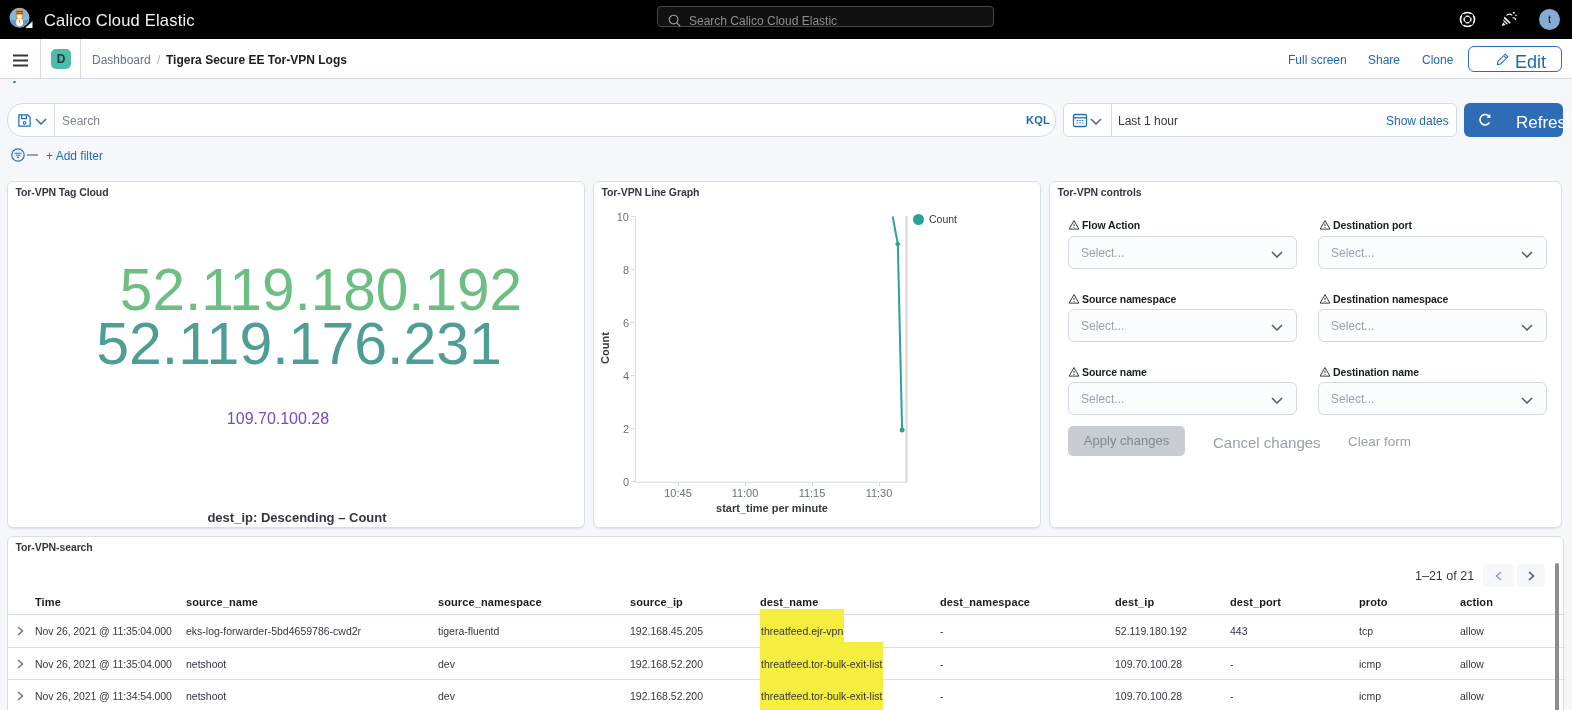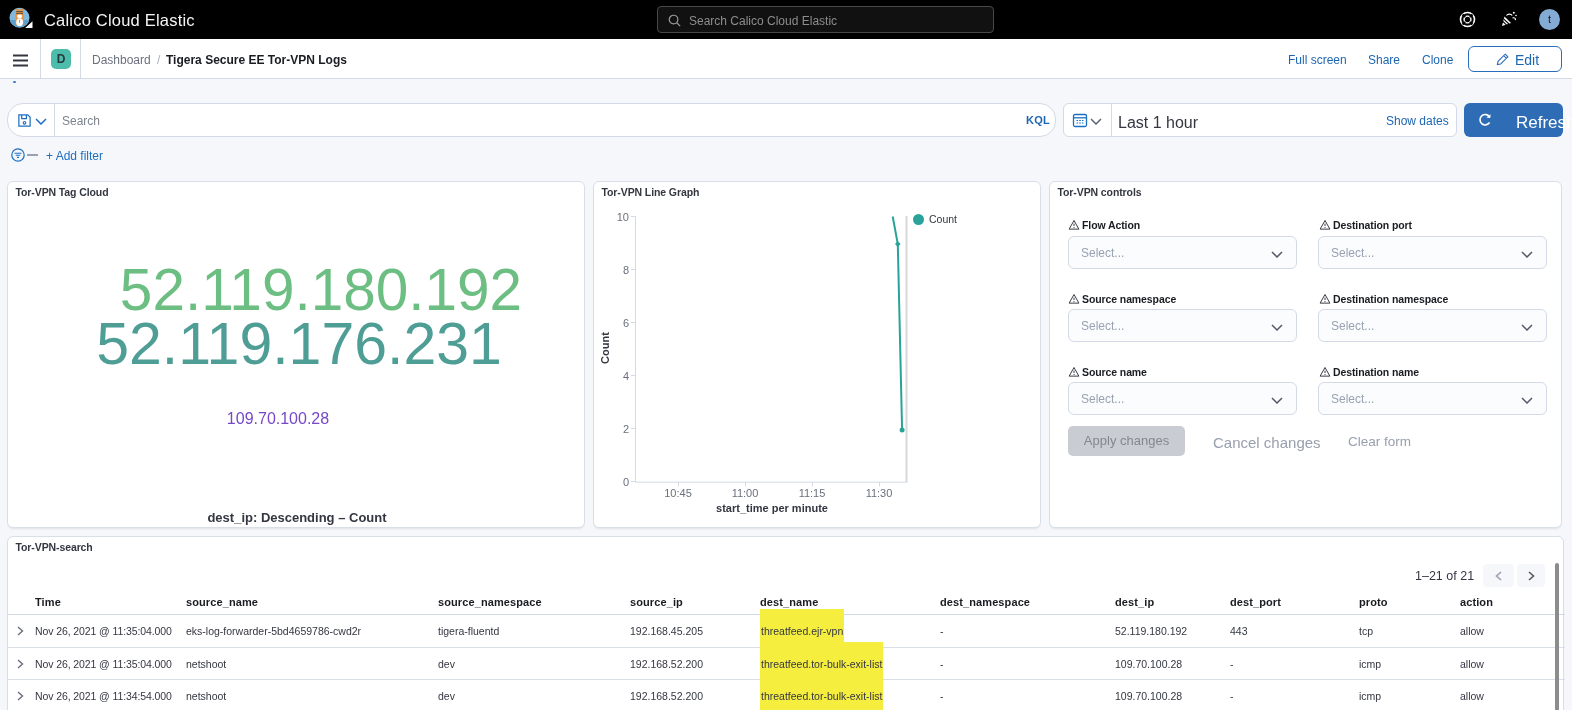--- a/index.html
+++ b/index.html
@@ -34,21 +34,21 @@
     <path d="M11.4 3.2 L12.9 0.8 L14.4 3.2 Z" fill="#e8923a"></path>
     <rect x="6.5" y="2.6" width="8.2" height="16.5" rx="3.8" fill="#e8923a"></rect>
     <path d="M7.2 4.6 h6.8 M7.2 6.4 h6.8" stroke="#4a4a4a" stroke-width="0.9"></path>
     <rect x="8.2" y="7.6" width="4.8" height="3.4" rx="1.5" fill="#fff"></rect>
     <ellipse cx="10.6" cy="15.2" rx="3.4" ry="4" fill="#fff"></ellipse>
     <path d="M10.6 12.6 v3.4" stroke="#e8923a" stroke-width="1"></path>
     <path d="M16.2 21 L23.5 21 L23.5 14.2 Z" fill="#fff"></path>
   </svg>
   <div class="abs" style="left:44px;top:11px;font-size:16.5px;color:#f4f4f4;letter-spacing:.2px">Calico Cloud Elastic</div>
 
-  <div class="abs" style="left:657px;top:6px;width:337px;height:27px;background:#111;border:1px solid #484848;border-radius:4px">
+  <div class="abs" style="left:657px;top:6px;width:337px;height:21px;background:#111;border:1px solid #484848;border-radius:4px">
     <svg class="abs" style="left:9px;top:6px" width="15" height="15" viewBox="0 0 16 16">
         <circle cx="7" cy="7" r="4.6" fill="none" stroke="#9a9a9a" stroke-width="1.3"></circle>
         <path d="M10.4 10.4 L14 14" stroke="#9a9a9a" stroke-width="1.3"></path>
       </svg>
     <div class="abs" style="left:31px;top:7px;font-size:12px;color:#8d8d8d">Search Calico Cloud Elastic</div>
   </div>
 
   <svg class="abs" style="left:1459px;top:11px" width="17" height="17" viewBox="0 0 17 17">
     <circle cx="8.5" cy="8.5" r="7" fill="none" stroke="#fff" stroke-width="1.6"></circle>
     <circle cx="8.5" cy="8.5" r="3.4" fill="none" stroke="#fff" stroke-width="1.4"></circle>
@@ -75,21 +75,21 @@
   <div class="abs" style="left:92px;top:14px;font-size:12px;color:#6a717e">Dashboard</div>
   <div class="abs" style="left:157px;top:14px;font-size:12px;color:#a9b2bd">/</div>
   <div class="abs" style="left:166px;top:14px;font-size:12px;font-weight:700;color:#1a1c21">Tigera Secure EE Tor-VPN Logs</div>
   <div class="abs blue" style="left:1288px;top:14px;font-size:12px">Full screen</div>
   <div class="abs blue" style="left:1368px;top:14px;font-size:12px">Share</div>
   <div class="abs blue" style="left:1422px;top:14px;font-size:12px">Clone</div>
   <div class="abs" style="left:1468px;top:7px;width:94px;height:26px;border:1px solid #2a6dbb;border-radius:6px">
     <svg class="abs" style="left:27px;top:6px" width="13" height="13" viewBox="0 0 16 16">
         <path d="M11.3 1.4 l3.3 3.3 -8.8 8.8 -4.1 0.8 0.8 -4.1 z M9.5 3.2 l3.3 3.3" fill="none" stroke="#2a6dbb" stroke-width="1.3"></path>
       </svg>
-    <div class="abs blue" style="left:46px;top:5px;font-size:14px">Edit</div>
+    <div class="abs blue" style="left:46px;top:5px;font-size:18px">Edit</div>
   </div>
 </div>
 
 <div class="abs" style="left:12.5px;top:81px;width:3.5px;height:2px;background:#3b7cc4;border-radius:1px"></div>
 
 <div class="abs" style="left:7px;top:103px;width:1049px;height:34px;background:#fff;border:1px solid #d3dae6;border-radius:16px">
   <svg class="abs" style="left:9px;top:9px" width="15" height="15" viewBox="0 0 16 16">
     <path d="M2 2 h9.5 L14 4.5 V14 H2 Z" fill="none" stroke="#1d6fc2" stroke-width="1.3"></path>
     <path d="M5 2 v4 h5 v-4" fill="none" stroke="#1d6fc2" stroke-width="1.3"></path>
     <circle cx="8" cy="10.5" r="1.4" fill="none" stroke="#1d6fc2" stroke-width="1.2"></circle>
@@ -104,21 +104,21 @@
 <div class="abs" style="left:1063px;top:103px;width:394px;height:34px;background:#fff;border:1px solid #d3dae6;border-radius:6px">
   <svg class="abs" style="left:8px;top:8px" width="16" height="16" viewBox="0 0 16 16">
     <rect x="1.5" y="2.5" width="13" height="12" rx="1.5" fill="none" stroke="#1d6fc2" stroke-width="1.3"></rect>
     <path d="M1.5 5.8 h13" stroke="#1d6fc2" stroke-width="1.3"></path>
     <path d="M4.5 8.5 h1.6 M7.2 8.5 h1.6 M9.9 8.5 h1.6 M4.5 11 h1.6 M7.2 11 h1.6 M9.9 11 h1.6" stroke="#1d6fc2" stroke-width="1.2"></path>
   </svg>
   <svg class="abs" style="left:26px;top:14px" width="12" height="7" viewBox="0 0 12 7">
       <path d="M1 1 L6 6 L11 1" fill="none" stroke="#5a6472" stroke-width="1.5"></path>
     </svg>
   <div class="abs" style="left:47px;top:0;width:1px;height:32px;background:#d3dae6"></div>
-  <div class="abs" style="left:54px;top:10px;font-size:16px;color:#343741">Last 1 hour</div>
+  <div class="abs" style="left:54px;top:10px;font-size:12px;color:#343741">Last 1 hour</div>
   <div class="abs blue" style="left:322px;top:10px;font-size:12px;white-space:nowrap">Show dates</div>
 </div>
 <div class="abs" style="left:1464px;top:103px;width:99px;height:34px;background:#2e6db5;border-radius:6px">
   <svg class="abs" style="left:14px;top:10px" width="14" height="14" viewBox="0 0 14 14">
     <path d="M11.6 9.5 A5.2 5.2 0 1 1 11.8 4.3" fill="none" stroke="#fff" stroke-width="1.6"></path>
     <path d="M12.6 1.2 L12.2 5.1 L8.3 4.4 Z" fill="#fff"></path>
   </svg>
   <div class="abs" style="left:52px;top:10px;font-size:17px;font-weight:400;color:#fff">Refresh</div>
 </div>
 

